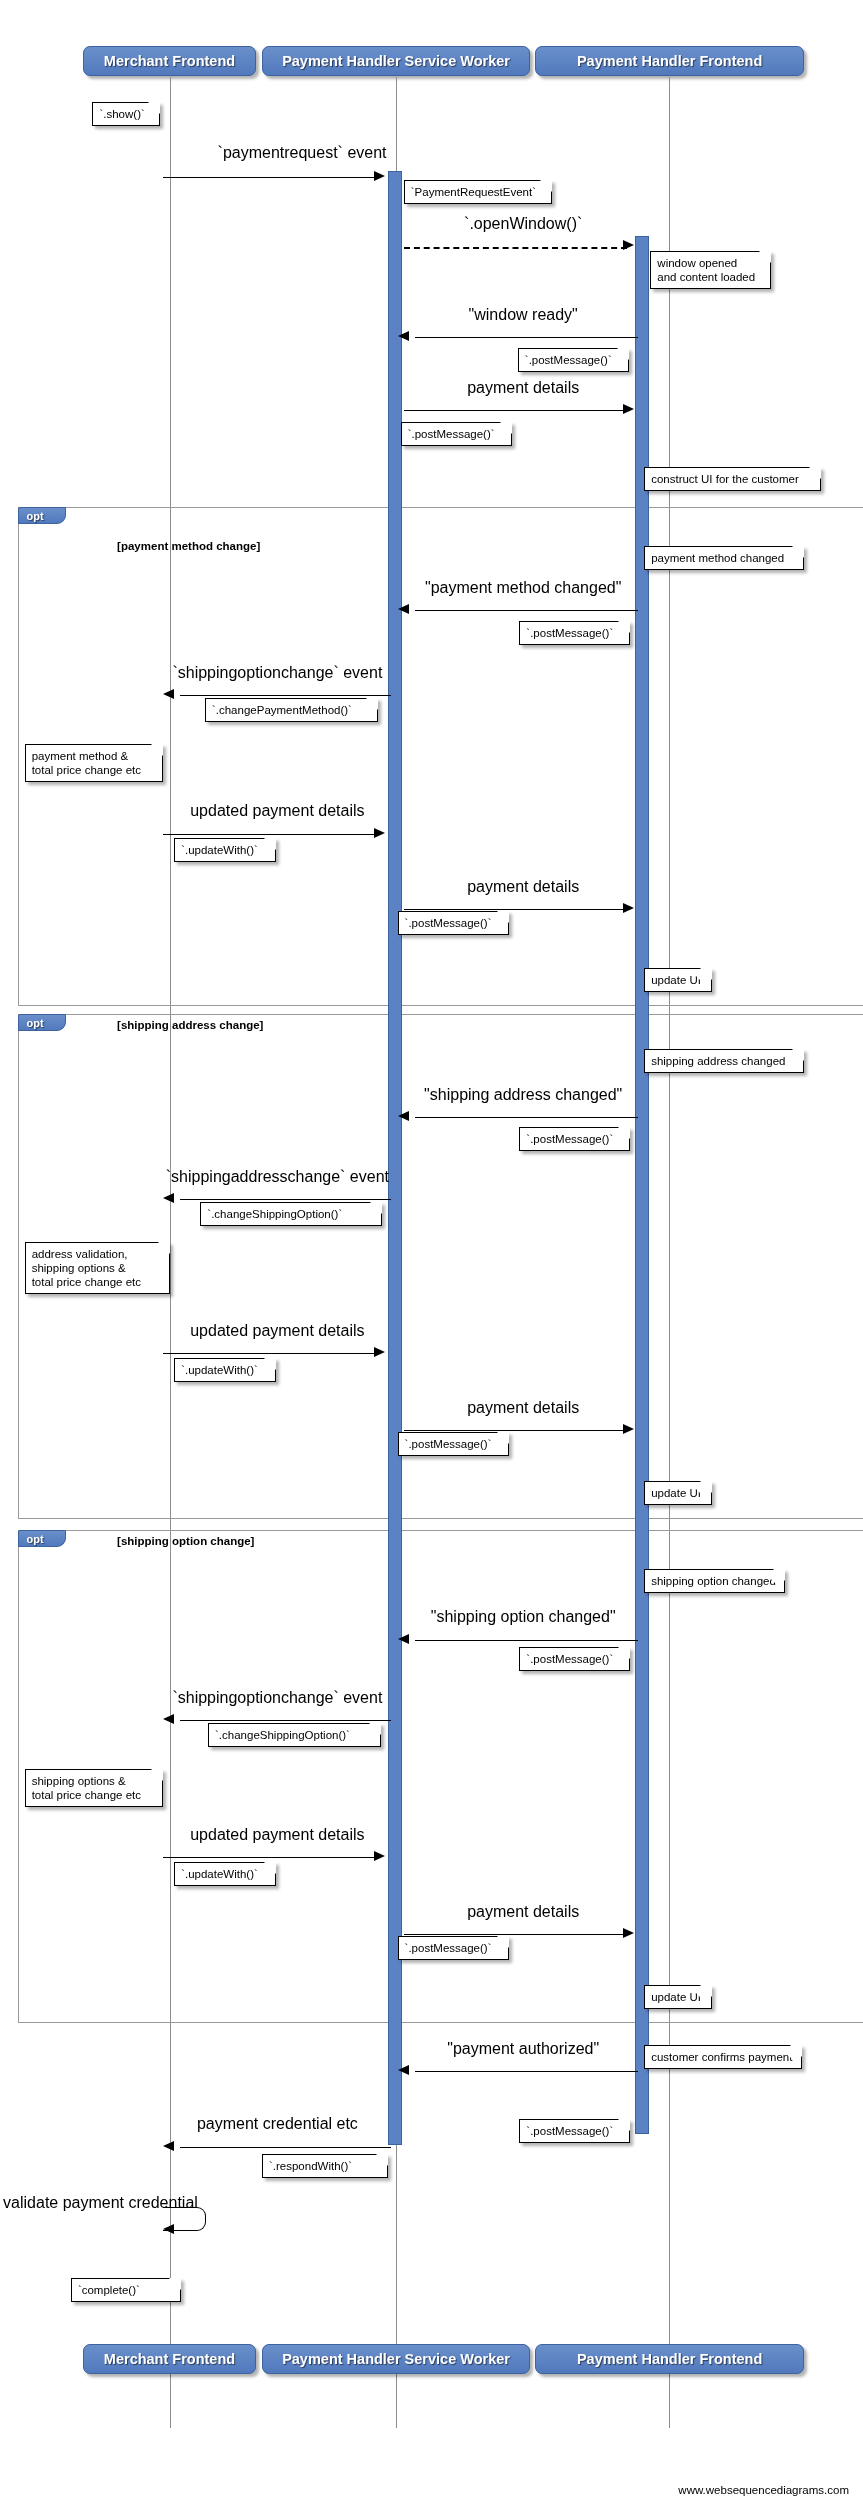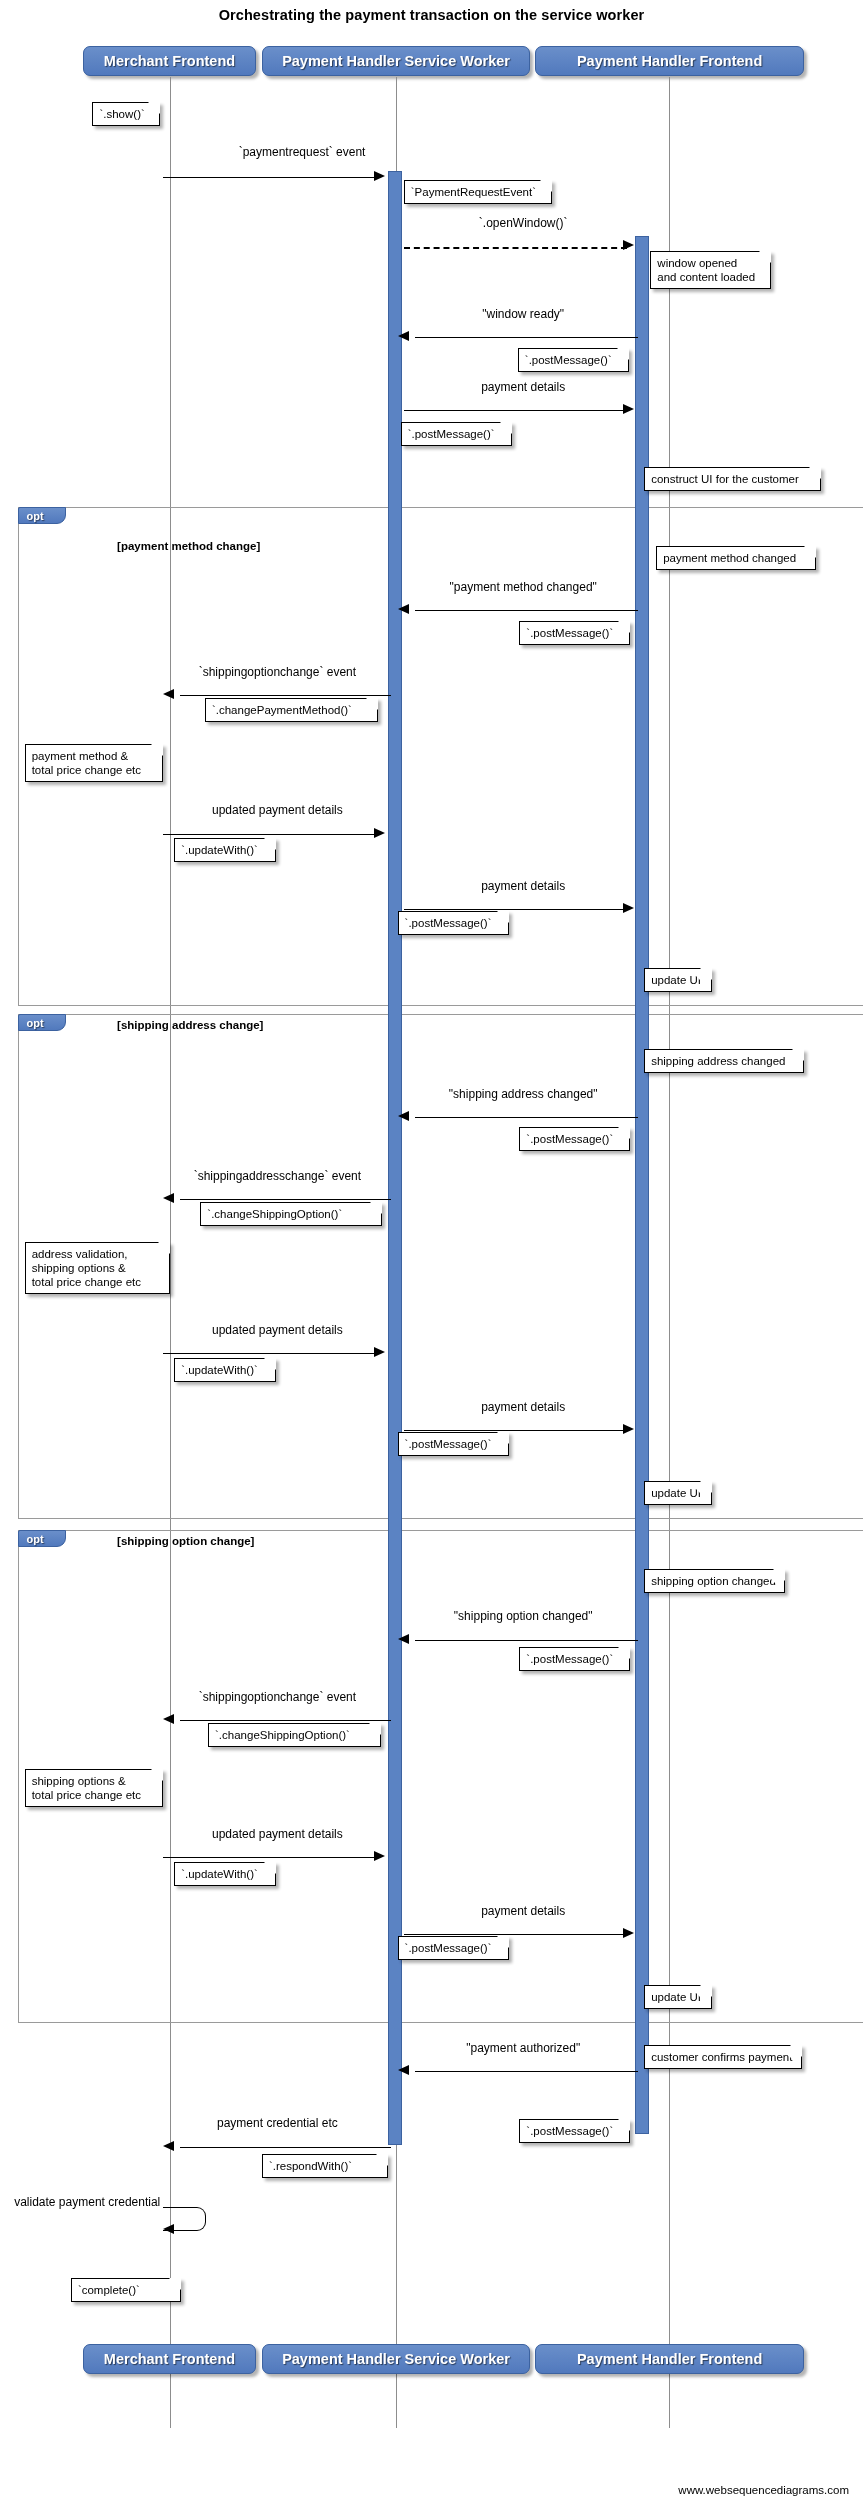--- a/index.html
+++ b/index.html
@@ -43,21 +43,21 @@
   .msg.dashed{
     height:0;background:none;border-top:2px dashed #000;
   }
   .arrowhead{
     position:absolute;width:0;height:0;
     border-top:5px solid transparent;border-bottom:5px solid transparent;
   }
   .arrowhead.right{border-left:11px solid #000;}
   .arrowhead.left{border-right:11px solid #000;}
   .msg-label{
-    position:absolute;font-size:12px;white-space:nowrap;
+    position:absolute;font-size:16px;white-space:nowrap;
     text-align:center;line-height:13px;
   }
 
   
   .selfmsg{
     position:absolute;box-sizing:border-box;
     border:1.6px solid #000;border-left:none;
     border-top-right-radius:9px;border-bottom-right-radius:9px;
   }
 
@@ -98,21 +98,20 @@
   
   .credit{
     position:absolute;font-size:11.5px;color:#000;white-space:nowrap;
   }
 </style>
 </head>
 <body>
 
 <div id="canvas">
 
-  <div class="diagram-title">Orchestrating the payment transaction on the service worker</div>
 
   <div class="actor" style="left: 83.2179px; top: 46.2321px; width: 172.6px;">
     <span>Merchant Frontend</span>
   </div>
   <div class="actor" style="left: 261.982px; top: 46.2321px; width: 268.146px;">
     <span>Payment Handler Service Worker</span>
   </div>
   <div class="actor" style="left: 534.752px; top: 46.2321px; width: 269.688px;">
     <span>Payment Handler Frontend</span>
   </div>
@@ -225,21 +224,21 @@
 
   <div class="note" style="left: 650.332px; top: 251.195px; width: 120.204px;"><span class="note-dogear"></span><span>window opened
 and content loaded</span></div>
 
   <div class="note" style="left: 517.8px; top: 348.282px; width: 110.957px;"><span class="note-dogear"></span><span>`.postMessage()`</span></div>
 
   <div class="note" style="left: 400.679px; top: 422.254px; width: 110.957px;"><span class="note-dogear"></span><span>`.postMessage()`</span></div>
 
   <div class="note" style="left: 644.168px; top: 466.945px; width: 177.223px;"><span class="note-dogear"></span><span>construct UI for the customer</span></div>
 
-  <div class="note" style="left: 644.168px; top: 545.539px; width: 160.271px; margin-left: 12px;"><span class="note-dogear"></span><span>payment method changed</span></div>
+  <div class="note" style="left: 644.168px; top: 545.539px; width: 160.271px;"><span class="note-dogear"></span><span>payment method changed</span></div>
 
   <div class="note" style="left: 519.341px; top: 621.052px; width: 110.957px;"><span class="note-dogear"></span><span>`.postMessage()`</span></div>
 
   <div class="note" style="left: 204.963px; top: 698.105px; width: 172.6px;"><span class="note-dogear"></span><span>`.changePaymentMethod()`</span></div>
 
   <div class="note" style="left: 24.6571px; top: 744.337px; width: 138.696px;"><span class="note-dogear"></span><span>payment method &amp;
 total price change etc</span></div>
 
   <div class="note" style="left: 174.141px; top: 838.343px; width: 101.711px;"><span class="note-dogear"></span><span>`.updateWith()`</span></div>
 

